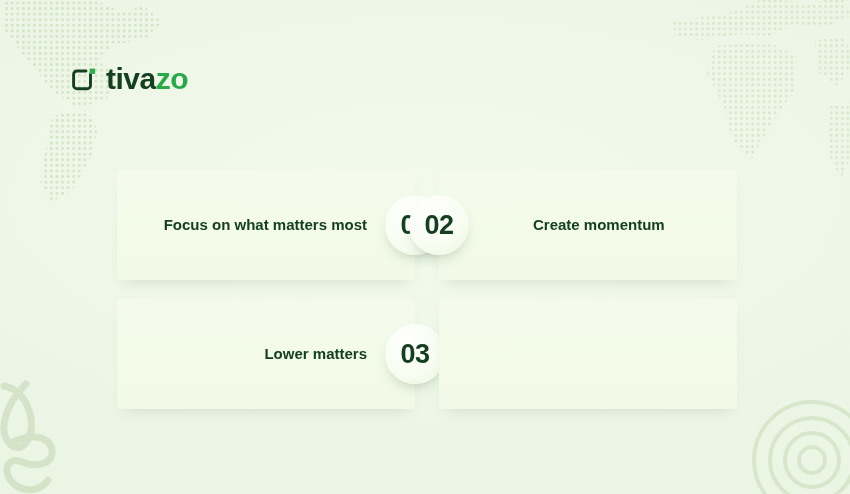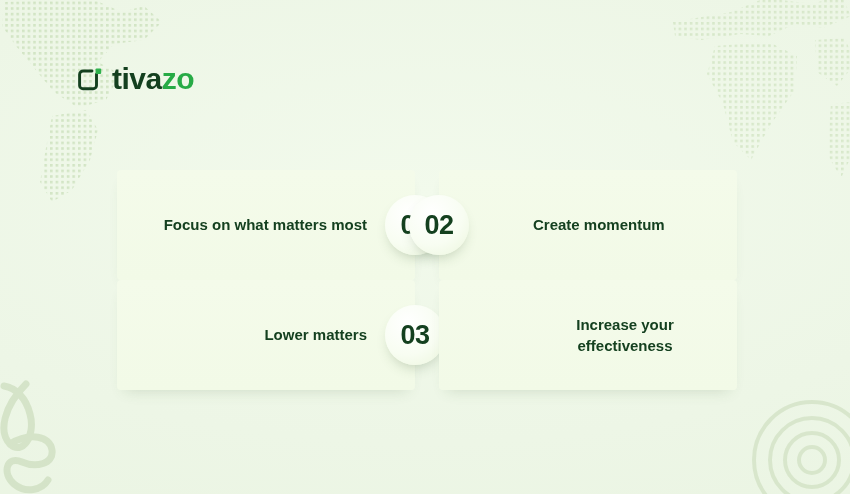--- a/index.html
+++ b/index.html
@@ -60,21 +60,21 @@
   
   .header {
     position: absolute;
     left: 0;
     top: 0;
     width: 850px;
     height: 160px;
   }
   .logo {
     position: absolute;
-    left: 76px;
+    left: 70px;
     top: 64px;
     display: flex;
     align-items: center;
     gap: 9px;
   }
   .logo-mark {
     width: 27px;
     height: 28px;
     position: relative;
     flex: 0 0 auto;
@@ -105,20 +105,21 @@
   
   .grid {
     position: absolute;
     left: 117px;
     top: 170px;
     width: 620px;
   }
   .row {
     position: relative;
     height: 110px;
+    margin-bottom: 19px;
   }
   .card {
     position: absolute;
     top: 0;
     height: 110px;
     background: linear-gradient(180deg, #f4fbea 0%, #f2fae7 100%);
     border-radius: 4px;
     box-shadow: 0 8px 14px -8px rgba(70, 105, 60, .20);
   }
   .card-left  { left: 0;     width: 298px; }
@@ -238,18 +239,17 @@
         <div class="badge badge-left-edge">02</div>
       </div>
     </div>
 
     <div class="row">
       <div class="card card-left">
         <div class="card-text">Lower matters</div>
         <div class="badge badge-right-edge">03</div>
       </div>
       <div class="card card-right">
-        <div class="card-text">Increase your effectiveness</div>
       </div>
     </div>
 
   </div>
 </div>
 
 </body></html>

